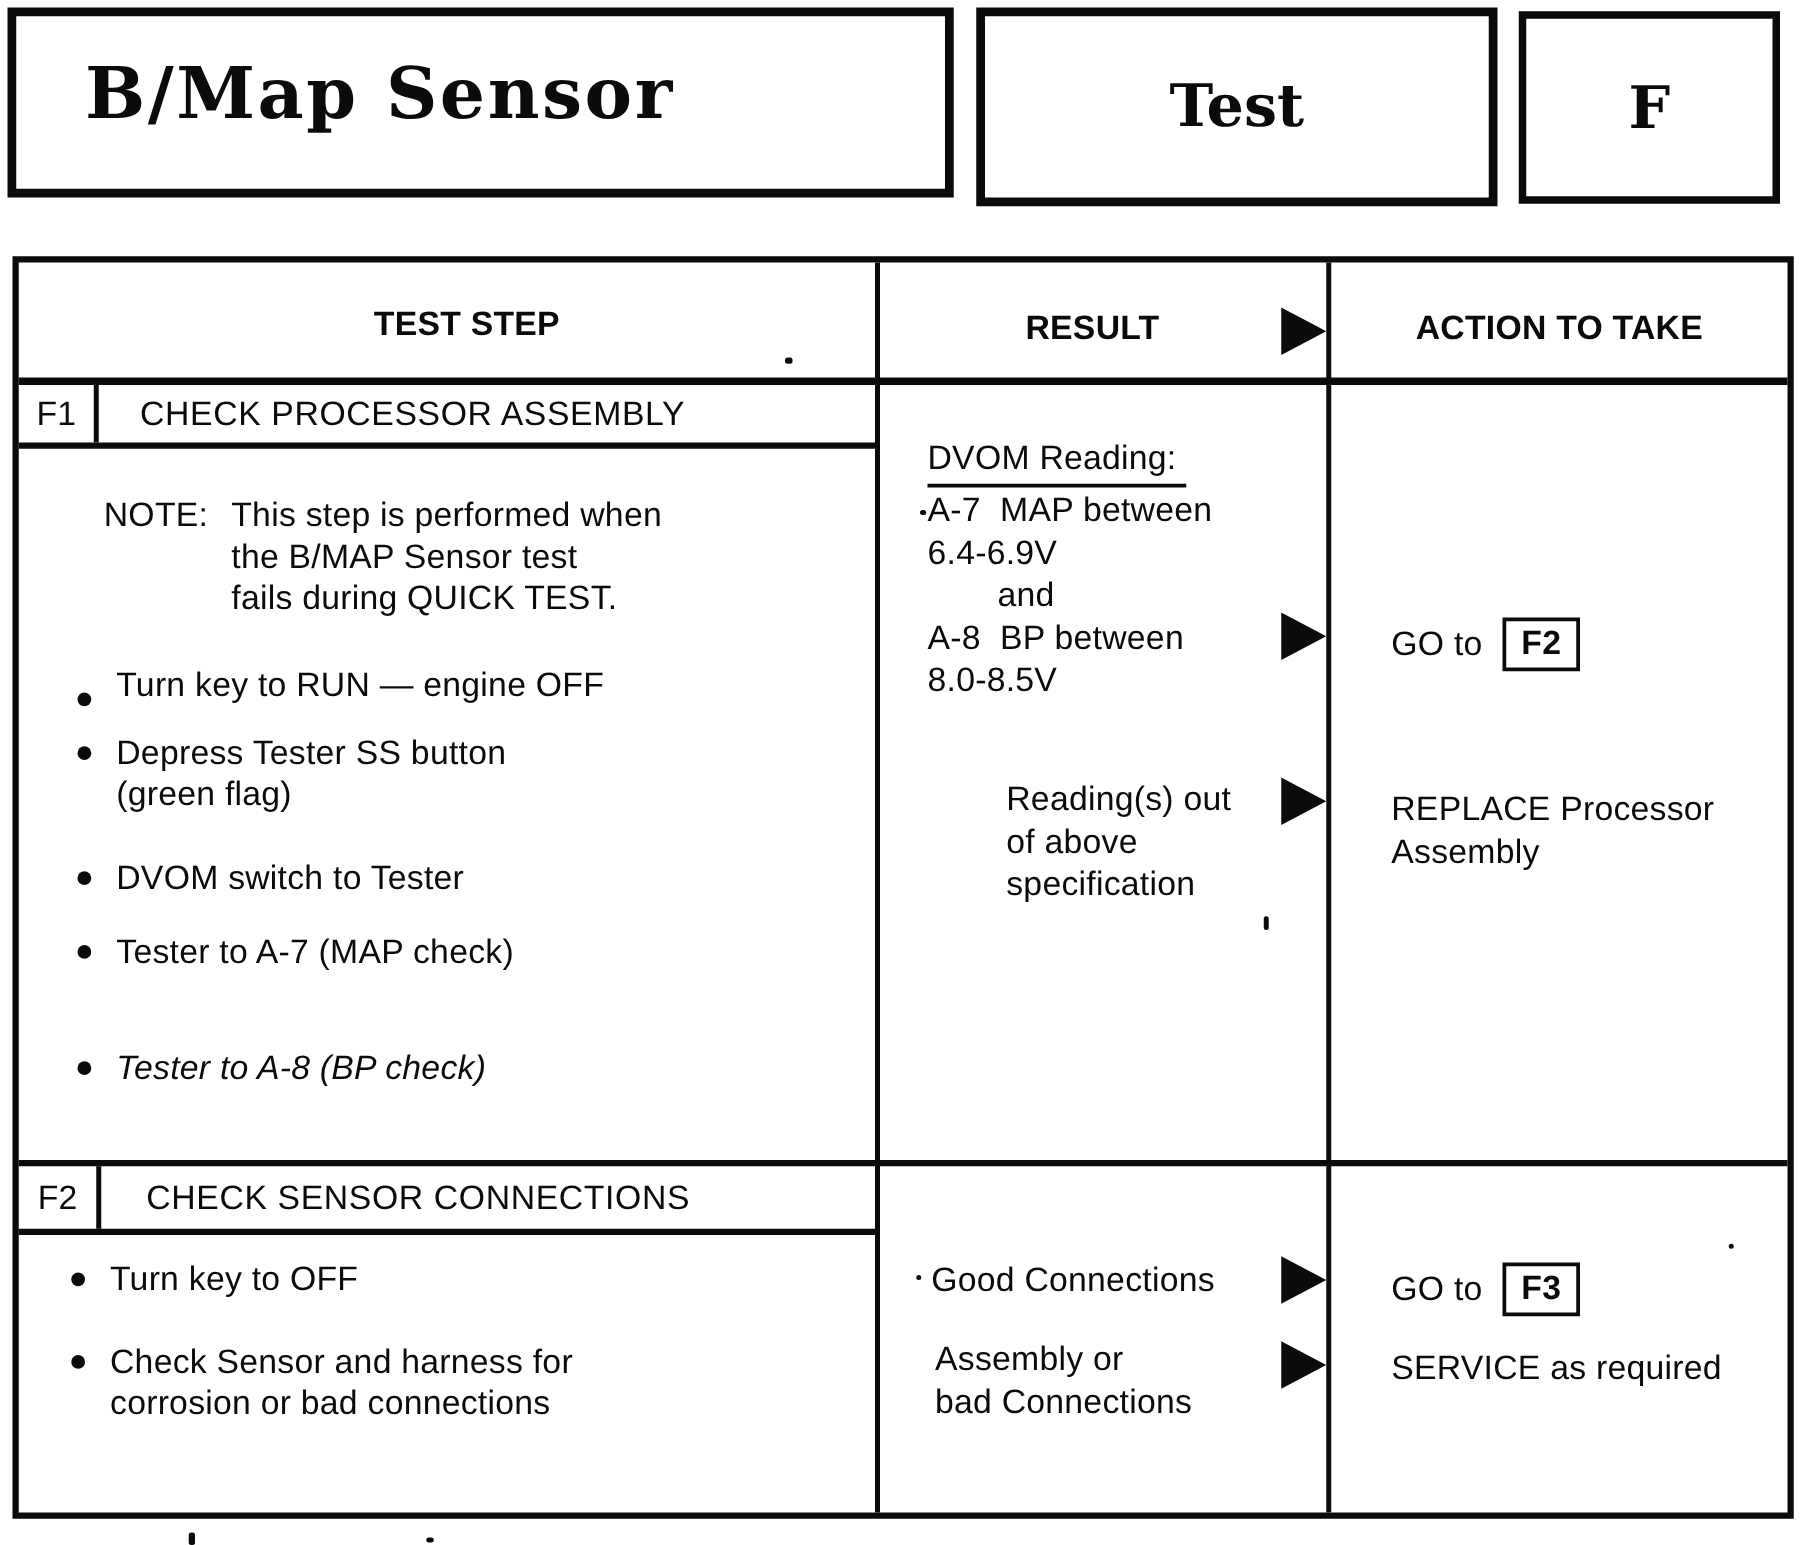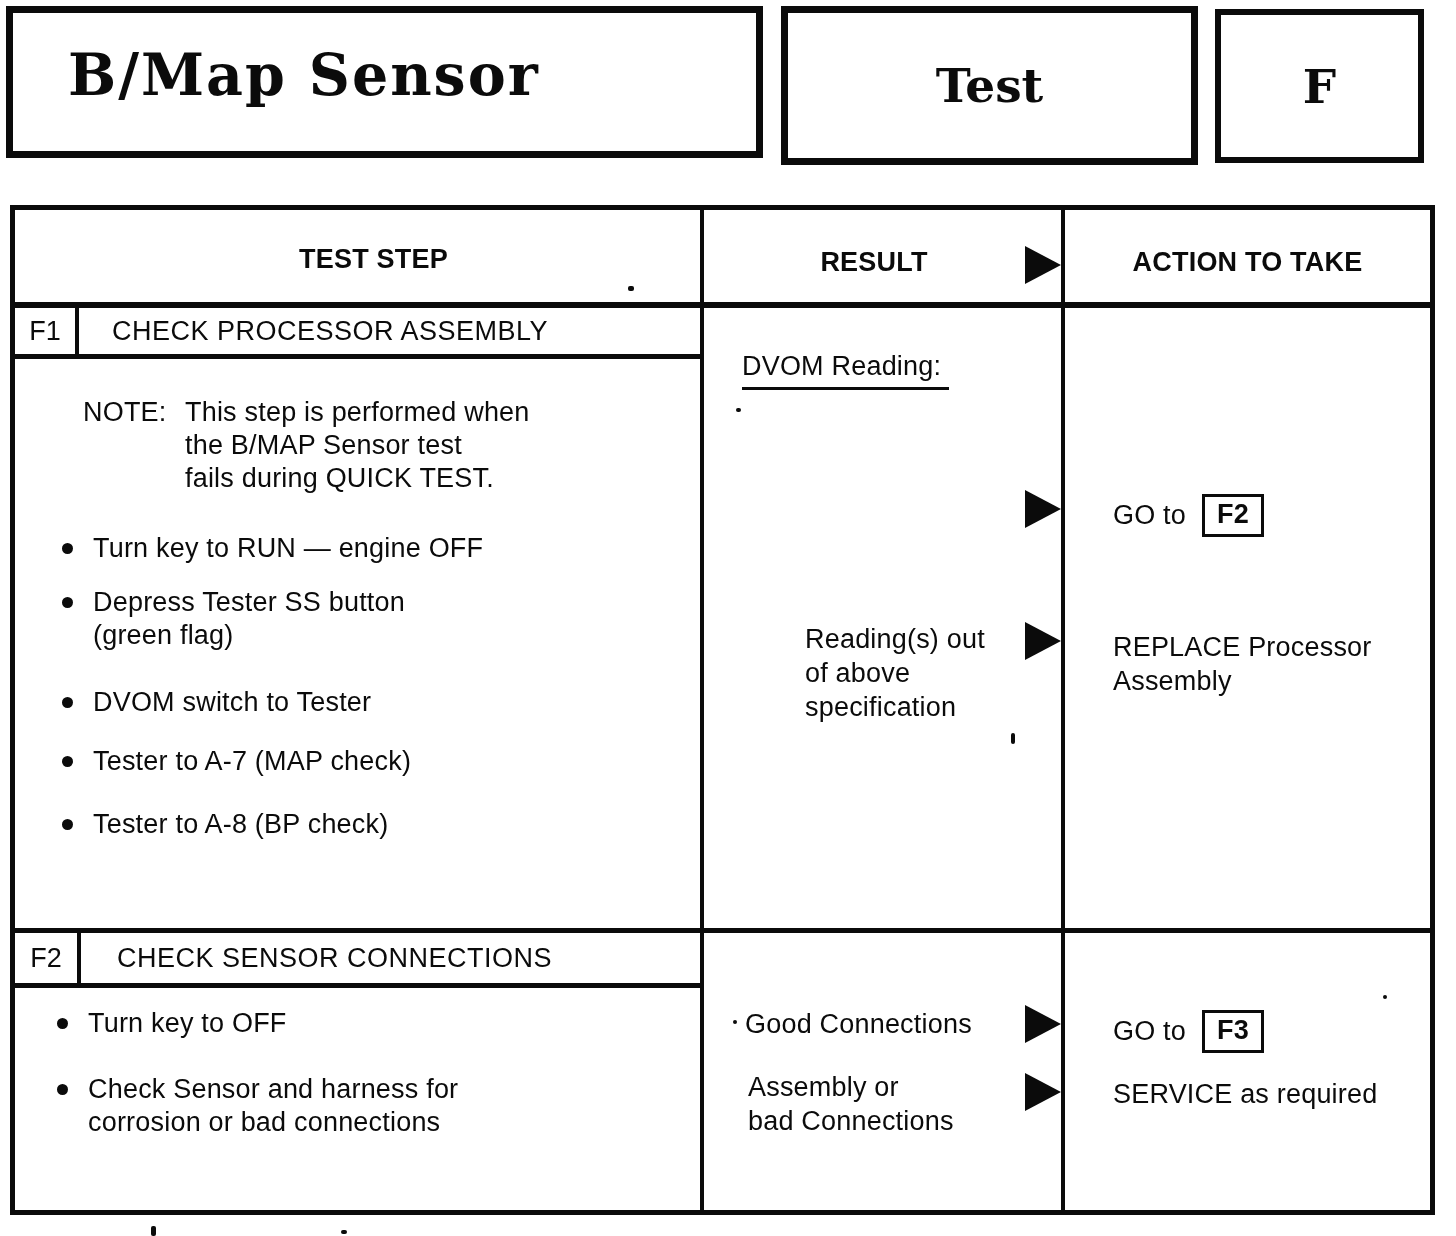--- a/index.html
+++ b/index.html
@@ -84,46 +84,53 @@
 
     <div class="abs txt" style="left:68px; top:186px; display:flex;">
       <span style="width:102px; flex:0 0 auto;">NOTE:</span>
       <span>
         <span style="display:block;">This step is performed when</span>
         <span style="display:block;">the B/MAP Sensor test</span>
         <span style="display:block;">fails during QUICK TEST.</span>
       </span>
     </div>
 
-    <div class="bullet" style="left:47px; top:322px;">
+    <div class="bullet" style="left:47px; top:322px;align-items:flex-end;">
       <span class="dot"></span>
       <span class="txt">Turn key to RUN — engine OFF</span>
     </div>
     <div class="bullet" style="left:47px; top:376px;">
       <span class="dot"></span>
       <span class="txt">
         <span style="display:block;">Depress Tester SS button</span>
         <span style="display:block;">(green flag)</span>
       </span>
     </div>
     <div class="bullet" style="left:47px; top:476px;">
       <span class="dot"></span>
       <span class="txt">DVOM switch to Tester</span>
     </div>
     <div class="bullet" style="left:47px; top:535px;">
       <span class="dot"></span>
       <span class="txt">Tester to A-7 (MAP check)</span>
     </div>
-    <div class="bullet" style="left:47px; top:598px;">
+    <div class="bullet" style="left:47px; top:628px;font-style:italic;">
       <span class="dot"></span>
       <span class="txt">Tester to A-8 (BP check)</span>
     </div>
 
     <div class="abs txt" style="left:727px; top:112px;margin-top:28px;">
       <span class="underlined">DVOM Reading:</span>
+    </div>
+    <div class="abs txt lh34" style="left:727px; top:181px;">
+      <span class="pre" style="display:block;">A-7  MAP between</span>
+      <span class="pre" style="display:block;">6.4-6.9V</span>
+      <span class="pre" style="display:block; padding-left:56px;">and</span>
+      <span class="pre" style="display:block;">A-8  BP between</span>
+      <span class="pre" style="display:block;">8.0-8.5V</span>
     </div>
     <div class="abs tri" style="left:1010px; top:280px;"></div>
 
     <div class="abs txt lh34" style="left:790px; top:412px;">
       <span style="display:block;">Reading(s) out</span>
       <span style="display:block;">of above</span>
       <span style="display:block;">specification</span>
     </div>
     <div class="abs tri" style="left:1010px; top:412px;"></div>
 

